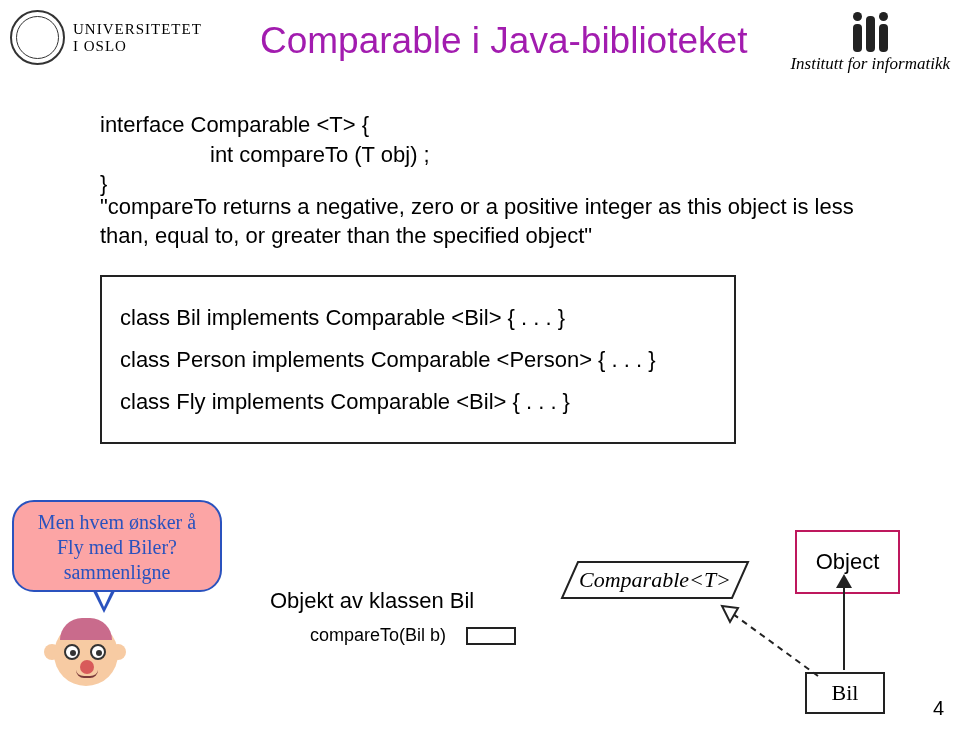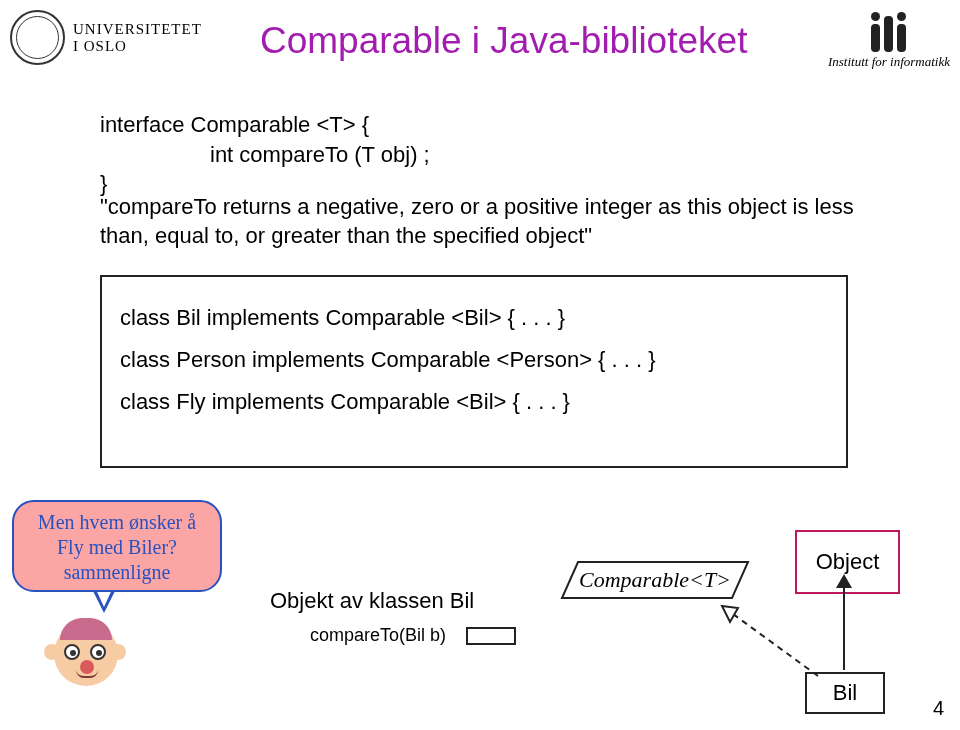--- a/index.html
+++ b/index.html
@@ -57,21 +57,21 @@
     display: flex;
     gap: 4px;
     align-items: flex-end;
     justify-content: center;
     height: 42px;
     margin-bottom: 2px;
   }
   .ifi-dot { width: 9px; height: 9px; background: #222; border-radius: 50%; }
   .ifi-bar { width: 9px; height: 28px; background: #222; border-radius: 4px; }
   .ifi-col { display:flex; flex-direction:column; align-items:center; gap:3px;}
-  .ifi-label { font-family: "Times New Roman", serif; font-style: italic; font-size: 13px; }
+  .ifi-label { font-family: "Times New Roman", serif; font-style: italic; font-size: 17px; }
   .title {
     position: absolute;
     top: 20px;
     left: 260px;
     font-size: 37px;
     color: #a21caf;
     font-family: Arial, sans-serif;
   }
   .code-block-1 {
     position: absolute;
@@ -87,23 +87,23 @@
     left: 100px;
     right: 80px;
     font-family: Arial, sans-serif;
     font-size: 22px;
     line-height: 1.3;
   }
   .class-box {
     position: absolute;
     top: 275px;
     left: 100px;
-    width: 748px;
+    width: 636px;
     border: 2px solid #222;
-    padding: 20px 18px 44px 18px;
+    padding: 20px 18px 20px 18px;
     font-family: Arial, sans-serif;
     font-size: 22px;
     line-height: 1.9;
   }
   .callout-bubble {
     position: absolute;
     top: 500px;
     left: 12px;
     width: 210px;
     height: 92px;
@@ -205,21 +205,21 @@
     font-family: Arial, sans-serif;
     font-size: 22px;
   }
   .bil-box {
     position: absolute;
     top: 672px;
     left: 805px;
     width: 80px; height: 42px;
     border: 2px solid #222;
     display:flex;align-items:center;justify-content:center;
-    font-family: Liberation Sans, sans-serif;
+    font-family: Liberation Serif, serif;
     font-size: 22px;
   }
   .arrow-solid {
     position: absolute;
     top: 576px;
     left: 843px;
     width: 2px; height: 94px;
     background: #222;
   }
   .arrow-solid::before {

